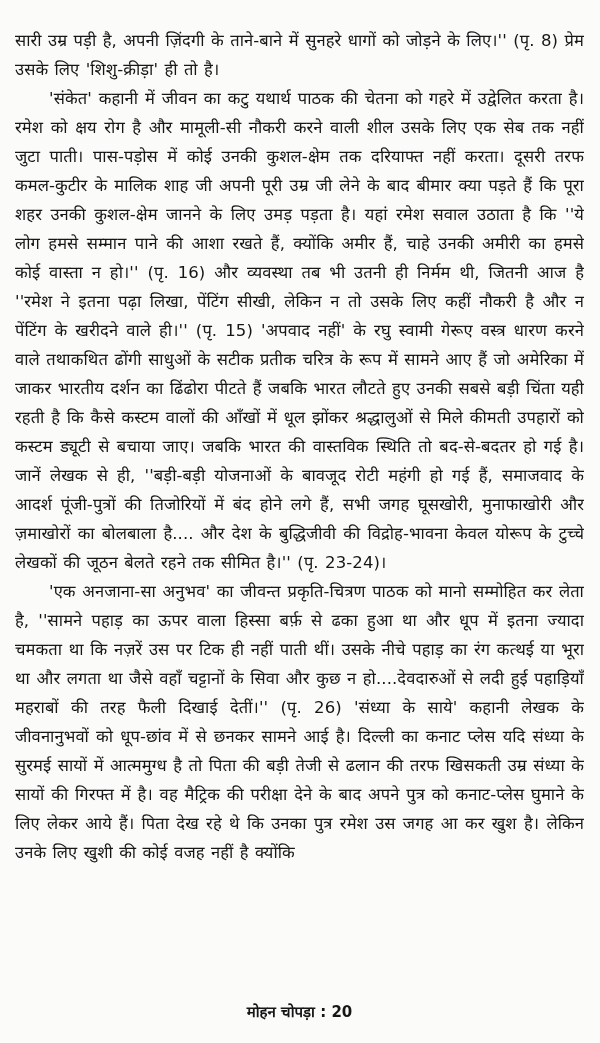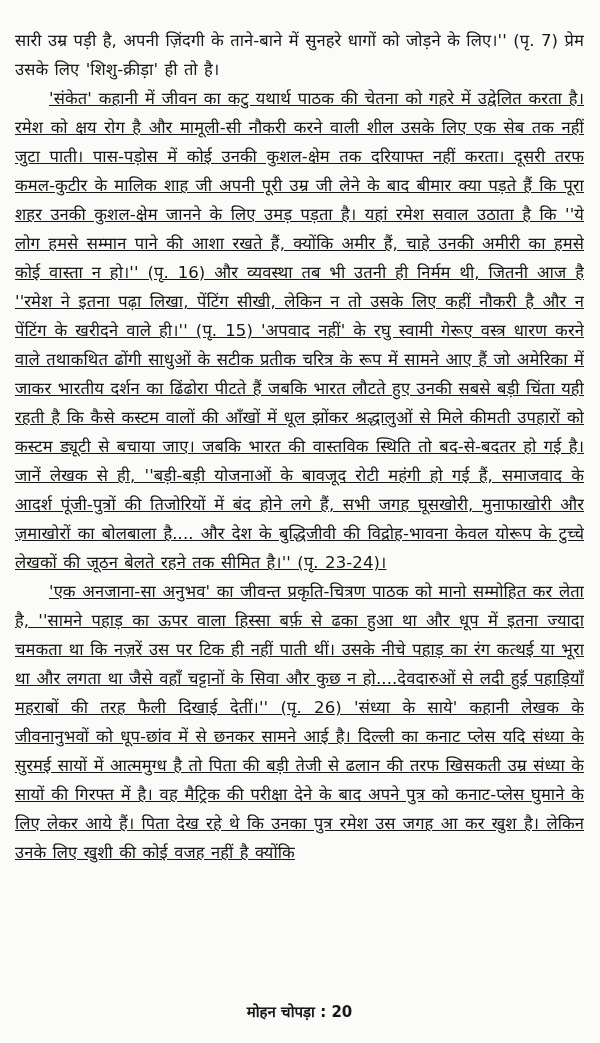--- a/index.html
+++ b/index.html
@@ -29,34 +29,33 @@
   p.para {
     margin: 0;
     font-size: 16.5px;
     line-height: 29px;
     text-align: justify;
     letter-spacing: 0.1px;
     word-spacing: 1px;
   }
   p.para.indent {
     text-indent: 34px;
-    text-decoration: underline;
   }
   .footer {
     flex: 0 0 auto;
     text-align: center;
     font-weight: bold;
     font-size: 15px;
     padding-top: 8px;
     padding-bottom: 4px;
   }
 </style>
 </head>
 <body>
 
 <div class="page">
   <div class="content">
-    <p class="para">सारी उम्र पड़ी है, अपनी ज़िंदगी के ताने-बाने में सुनहरे धागों को जोड़ने के लिए।'' (पृ. 7) प्रेम उसके लिए 'शिशु-क्रीड़ा' ही तो है।</p>
+    <p class="para">सारी उम्र पड़ी है, अपनी ज़िंदगी के ताने-बाने में सुनहरे धागों को जोड़ने के लिए।'' (पृ. 8) प्रेम उसके लिए 'शिशु-क्रीड़ा' ही तो है।</p>
     <p class="para indent">'संकेत' कहानी में जीवन का कटु यथार्थ पाठक की चेतना को गहरे में उद्वेलित करता है। रमेश को क्षय रोग है और मामूली-सी नौकरी करने वाली शील उसके लिए एक सेब तक नहीं जुटा पाती। पास-पड़ोस में कोई उनकी कुशल-क्षेम तक दरियाफ्त नहीं करता। दूसरी तरफ कमल-कुटीर के मालिक शाह जी अपनी पूरी उम्र जी लेने के बाद बीमार क्या पड़ते हैं कि पूरा शहर उनकी कुशल-क्षेम जानने के लिए उमड़ पड़ता है। यहां रमेश सवाल उठाता है कि ''ये लोग हमसे सम्मान पाने की आशा रखते हैं, क्योंकि अमीर हैं, चाहे उनकी अमीरी का हमसे कोई वास्ता न हो।'' (पृ. 16) और व्यवस्था तब भी उतनी ही निर्मम थी, जितनी आज है ''रमेश ने इतना पढ़ा लिखा, पेंटिंग सीखी, लेकिन न तो उसके लिए कहीं नौकरी है और न पेंटिंग के खरीदने वाले ही।'' (पृ. 15) 'अपवाद नहीं' के रघु स्वामी गेरूए वस्त्र धारण करने वाले तथाकथित ढोंगी साधुओं के सटीक प्रतीक चरित्र के रूप में सामने आए हैं जो अमेरिका में जाकर भारतीय दर्शन का ढिंढोरा पीटते हैं जबकि भारत लौटते हुए उनकी सबसे बड़ी चिंता यही रहती है कि कैसे कस्टम वालों की आँखों में धूल झोंकर श्रद्धालुओं से मिले कीमती उपहारों को कस्टम ड्यूटी से बचाया जाए। जबकि भारत की वास्तविक स्थिति तो बद-से-बदतर हो गई है। जानें लेखक से ही, ''बड़ी-बड़ी योजनाओं के बावजूद रोटी महंगी हो गई हैं, समाजवाद के आदर्श पूंजी-पुत्रों की तिजोरियों में बंद होने लगे हैं, सभी जगह घूसखोरी, मुनाफाखोरी और ज़माखोरों का बोलबाला है.... और देश के बुद्धिजीवी की विद्रोह-भावना केवल योरूप के टुच्चे लेखकों की जूठन बेलते रहने तक सीमित है।'' (पृ. 23-24)।</p>
     <p class="para indent">'एक अनजाना-सा अनुभव' का जीवन्त प्रकृति-चित्रण पाठक को मानो सम्मोहित कर लेता है, ''सामने पहाड़ का ऊपर वाला हिस्सा बर्फ़ से ढका हुआ था और धूप में इतना ज्यादा चमकता था कि नज़रें उस पर टिक ही नहीं पाती थीं। उसके नीचे पहाड़ का रंग कत्थई या भूरा था और लगता था जैसे वहाँ चट्टानों के सिवा और कुछ न हो....देवदारुओं से लदी हुई पहाड़ियाँ महराबों की तरह फैली दिखाई देतीं।'' (पृ. 26) 'संध्या के साये' कहानी लेखक के जीवनानुभवों को धूप-छांव में से छनकर सामने आई है। दिल्ली का कनाट प्लेस यदि संध्या के सुरमई सायों में आत्ममुग्ध है तो पिता की बड़ी तेजी से ढलान की तरफ खिसकती उम्र संध्या के सायों की गिरफ्त में है। वह मैट्रिक की परीक्षा देने के बाद अपने पुत्र को कनाट-प्लेस घुमाने के लिए लेकर आये हैं। पिता देख रहे थे कि उनका पुत्र रमेश उस जगह आ कर खुश है। लेकिन उनके लिए खुशी की कोई वजह नहीं है क्योंकि</p>
   </div>
   <div class="footer">मोहन चोपड़ा : 20</div>
 </div>
 
 </body></html>

